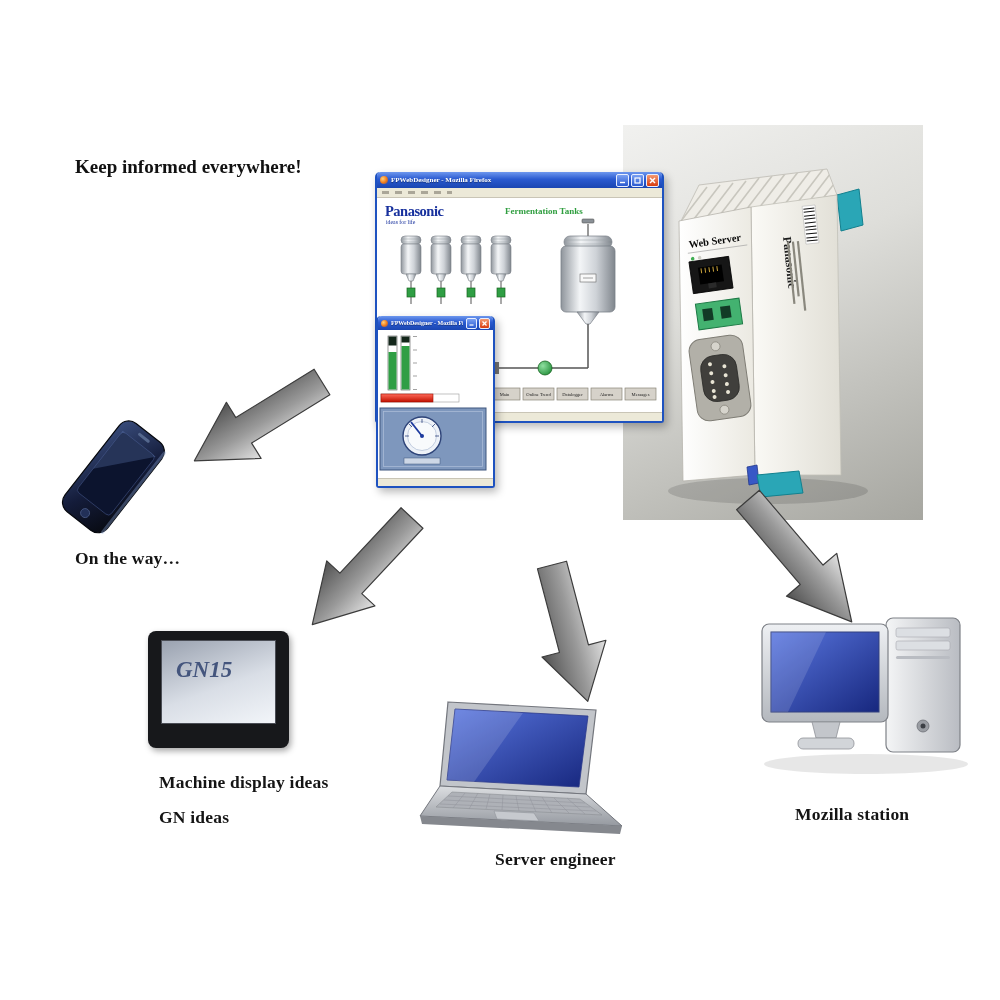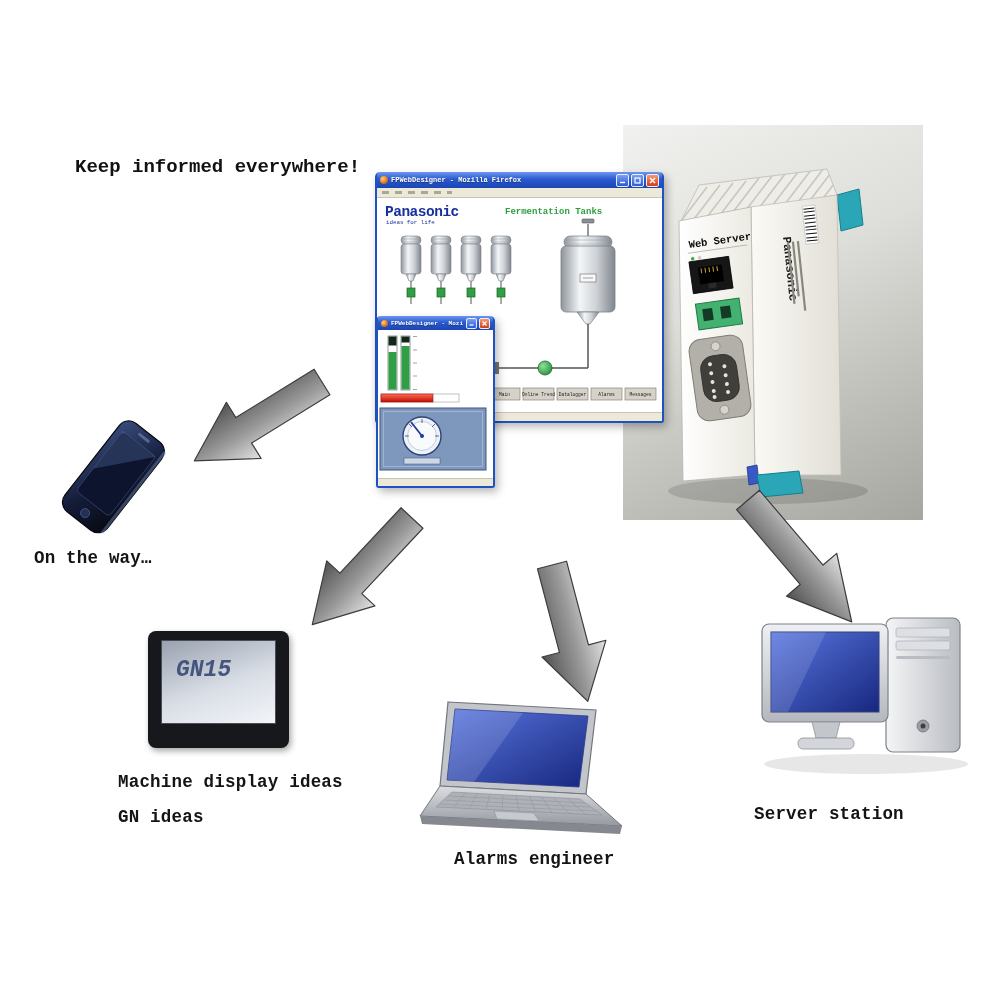--- a/index.html
+++ b/index.html
@@ -1,19 +1,19 @@
 <!DOCTYPE html>
 <html><head>
 <meta charset="utf-8">
 <style>
   html,body{margin:0;padding:0;background:#ffffff;}
   #canvas{position:relative;width:1000px;height:1000px;background:#ffffff;overflow:hidden;
-    font-family:Liberation Mono, monospace;color:#151515;}
+    font-family:Liberation Serif, serif;color:#151515;}
   .abs{position:absolute;}
-  .caption{position:absolute;font-weight:bold;font-size:17.5px;color:#141414;letter-spacing:.2px;}
+  .caption{position:absolute;font-weight:bold;font-size:17.5px;color:#141414;letter-spacing:.2px;margin-left:41px;}
   #heading{position:absolute;left:75px;top:156px;font-size:19px;font-weight:bold;color:#111;}
 
   
   .window{position:absolute;background:#fff;border:2px solid #1e52c0;border-top:none;
      border-radius:5px 5px 3px 3px;box-shadow:3px 4px 8px rgba(0,0,0,.28);}
   .titlebar{height:16px;border-radius:4px 4px 0 0;display:flex;align-items:center;gap:3px;
      padding:0 3px;background:linear-gradient(#6d97ee,#2a5ad0 45%,#1a46b2);}
   .win-icon{width:8px;height:8px;border-radius:50%;flex:0 0 auto;
      background:radial-gradient(circle at 35% 35%,#ffd27a,#f07818 55%,#2a4aa8);}
   .win-title{flex:1;color:#fff;font-size:7px;font-weight:bold;white-space:nowrap;overflow:hidden;
@@ -416,21 +416,21 @@
       <line x1="85" y1="97" x2="84" y2="112"></line>
         <line x1="98" y1="98" x2="101" y2="113"></line>
         <line x1="111" y1="98" x2="118" y2="114"></line>
       <line x1="124" y1="99" x2="134" y2="115"></line>
         <line x1="136" y1="100" x2="151" y2="115"></line>
         <line x1="149" y1="100" x2="167" y2="116"></line>
     </g>
     <polygon points="76,113 116,115 121,123 79,121" fill="#c6c9ce" stroke="#90939a" stroke-width="0.6"></polygon>
     <polygon points="2,118 204,128 202,136 4,126" fill="#85888e"></polygon>
   </svg>
-  <div class="caption" style="left:454px;top:849px;">Alarms engineer</div>
+  <div class="caption" style="left:454px;top:849px;">Server engineer</div>
 
   <svg class="abs z2" style="left:756px;top:616px;" width="218" height="165" viewBox="0 0 218 165">
     <defs>
       <linearGradient id="twrG" x1="0" y1="0" x2="1" y2="0">
         <stop offset="0" stop-color="#f4f5f6"></stop>
           <stop offset="1" stop-color="#b9bcc2"></stop>
       </linearGradient>
       <linearGradient id="monG" x1="0" y1="0" x2="0" y2="1">
         <stop offset="0" stop-color="#eef0f3"></stop>
           <stop offset="1" stop-color="#b4b8be"></stop>
@@ -446,21 +446,21 @@
     <rect x="140" y="25" width="54" height="9" rx="2" fill="#dcdfe3" stroke="#a7aab0" stroke-width="0.6"></rect>
     <rect x="140" y="40" width="54" height="3" rx="1.5" fill="#b9bcc2"></rect>
     <circle cx="167" cy="110" r="6" fill="#9a9da3" stroke="#6e7177" stroke-width="0.8"></circle>
     <circle cx="167" cy="110" r="2.5" fill="#3c3f45"></circle>
     <rect x="6" y="8" width="126" height="98" rx="7" fill="url(#monG)" stroke="#7e8187" stroke-width="1.2"></rect>
     <rect x="15" y="16" width="108" height="80" fill="url(#scrG)" stroke="#33407e" stroke-width="1"></rect>
     <polygon points="15,16 70,16 32,96 15,96" fill="rgba(255,255,255,0.13)"></polygon>
     <polygon points="56,106 84,106 80,122 60,122" fill="#c3c6cb" stroke="#8f9298" stroke-width="0.8"></polygon>
     <rect x="42" y="122" width="56" height="11" rx="5" fill="#d2d5d9" stroke="#8f9298" stroke-width="0.8"></rect>
   </svg>
-  <div class="caption" style="left:754px;top:804px;">Server station</div>
+  <div class="caption" style="left:754px;top:804px;">Mozilla station</div>
 
   <svg id="arrow-layer" width="1000" height="1000" viewBox="0 0 1000 1000">
     <defs>
       <linearGradient id="arrowG" x1="0" y1="0" x2="0" y2="1">
         <stop offset="0" stop-color="#e2e2e2"></stop>
           <stop offset="0.45" stop-color="#9a9a9a"></stop>
           <stop offset="1" stop-color="#525252"></stop>
       </linearGradient>
     </defs>
     <g transform="translate(322,382) rotate(148.3)">

